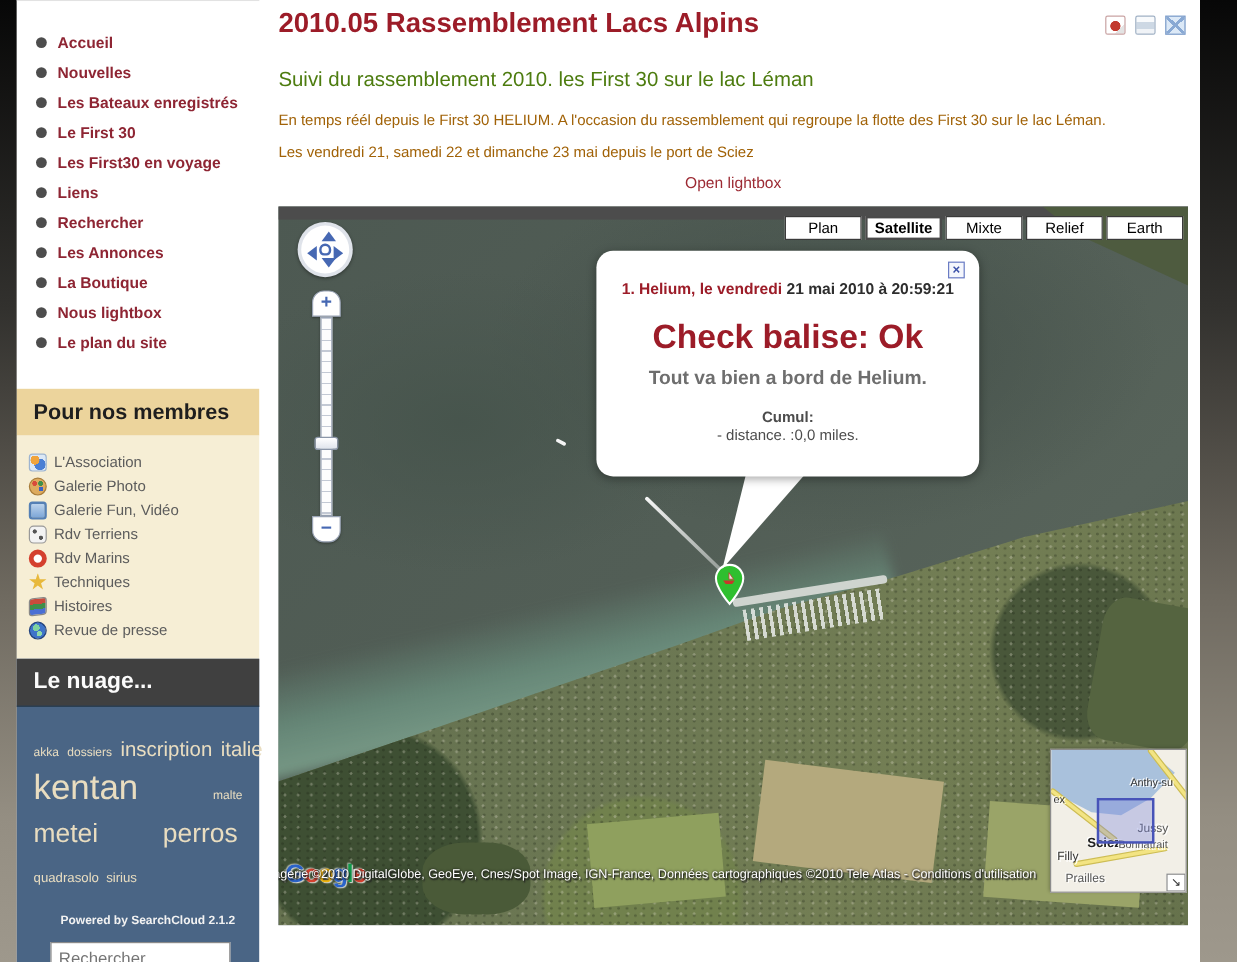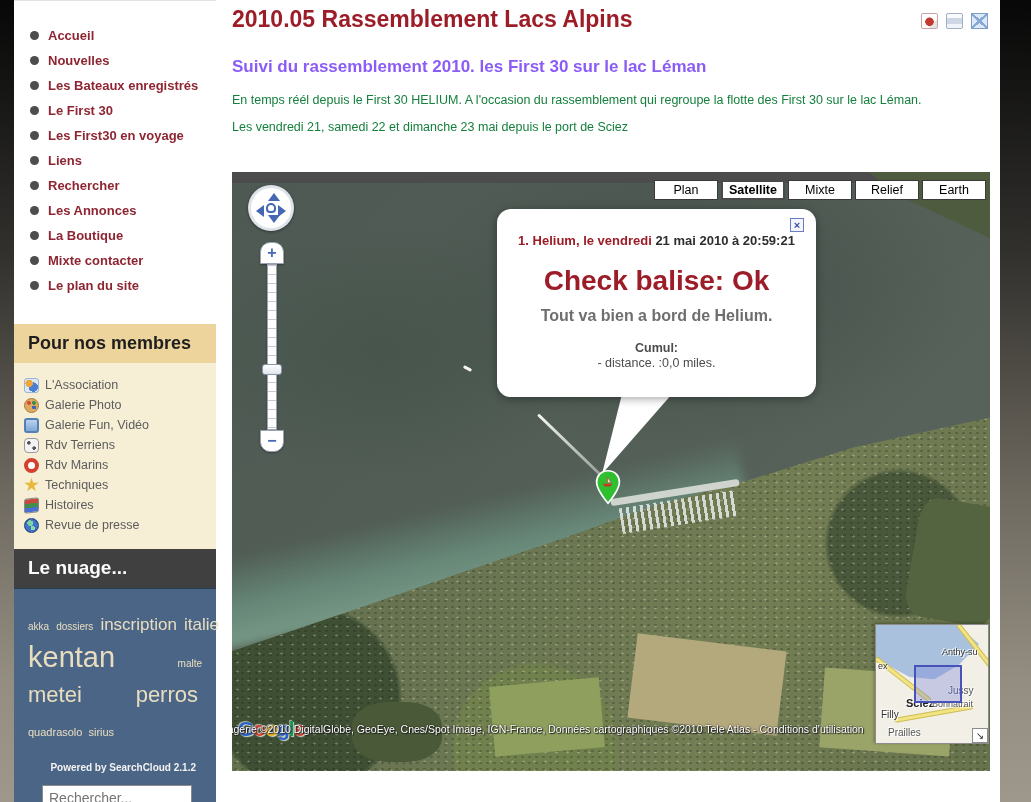--- a/index.html
+++ b/index.html
@@ -49,22 +49,22 @@
   .search-box { margin:12px 0 0 14px; width:150px; height:25px; border:1px solid #8a8a8a; background:#fff; font-size:14px; color:#444; padding:2px 6px; font-family:"Liberation Sans", sans-serif; }
 
   
   .content { position:absolute; left:218px; top:0; width:758px; height:802px; }
   .page-title { margin-top:6px; font-size:23px; font-weight:bold; color:#9c1c28; }
   .actions { position:absolute; right:2px; top:13px; display:flex; gap:8px; }
   .aicon { width:17px; height:16px; display:inline-block; cursor:pointer; }
   .pdf-icon { background:radial-gradient(circle at 50% 55%, #c23a2f 0 4px, transparent 4.5px),linear-gradient(135deg, #fff 72%, #e3e3e3 72%); border:1px solid #c9a3a3; border-radius:2px; }
   .print-icon { background:linear-gradient(#f8fafc 0 30%, #cdd8e4 30% 75%, #f0f3f7 75%); border:1px solid #9fb0c4; border-radius:2px; }
   .email-icon { background:linear-gradient(to bottom right, transparent 44%, #89a9d4 44% 56%, transparent 56%),linear-gradient(to bottom left, transparent 44%, #89a9d4 44% 56%, transparent 56%),#dce9f7; border:1px solid #7c9cc9; }
-  .subtitle { margin-top:24px; font-size:17px; font-weight:bold; color:#8b5cf6; }
-  .para { margin-top:16px; font-size:12.5px; color:#15803d; }
+  .subtitle { margin-top:24px; font-size:17px; font-weight:normal; color:#4d7c0f; }
+  .para { margin-top:16px; font-size:12.5px; color:#a16207; }
   .para2 { margin-top:13px; }
   .lightbox-link { margin-top:11px; text-align:center; font-size:13px; color:#9c2a33; cursor:pointer; }
 
   
   .map { position:absolute; left:0; top:172px; width:758px; height:599px; overflow:hidden;
     background:
       radial-gradient(ellipse 300px 180px at 20% 30%, rgba(70,84,76,.9), transparent 70%),
       radial-gradient(ellipse 400px 220px at 60% 20%, rgba(64,76,70,.8), transparent 70%),
       linear-gradient(135deg, #4d5952, #525e56 45%, #57635a 70%, #515d55);
     cursor:grab; }
@@ -199,21 +199,21 @@
       <div class="menu-item">
           <span class="bullet"></span>
           <span class="lbl">Les Annonces</span>
         </div>
       <div class="menu-item">
           <span class="bullet"></span>
           <span class="lbl">La Boutique</span>
         </div>
       <div class="menu-item">
           <span class="bullet"></span>
-          <span class="lbl">Mixte contacter</span>
+          <span class="lbl">Nous lightbox</span>
         </div>
       <div class="menu-item">
           <span class="bullet"></span>
           <span class="lbl">Le plan du site</span>
         </div>
     </div>
 
     <div class="members-header">Pour nos membres</div>
     <div class="members-list">
       <div class="member-item">
@@ -280,20 +280,21 @@
   <div class="content">
     <div class="page-title">2010.05 Rassemblement Lacs Alpins</div>
     <div class="actions">
       <span class="aicon pdf-icon"></span>
       <span class="aicon print-icon"></span>
       <span class="aicon email-icon"></span>
     </div>
     <div class="subtitle">Suivi du rassemblement 2010. les First 30 sur le lac Léman</div>
     <div class="para">En temps réél depuis le First 30 HELIUM. A l'occasion du rassemblement qui regroupe la flotte des First 30 sur le lac Léman.</div>
     <div class="para para2">Les vendredi 21, samedi 22 et dimanche 23 mai depuis le port de Sciez</div>
+    <div class="lightbox-link">Open lightbox</div>
 
     <div class="map">
       <div class="map-topband"></div>
       <div class="shore-shallow"></div>
       <div class="land"></div>
       <div class="speckle"></div>
       <div class="field f1"></div>
       <div class="field f2"></div>
       <div class="field f3"></div>
       <div class="field f4"></div>

